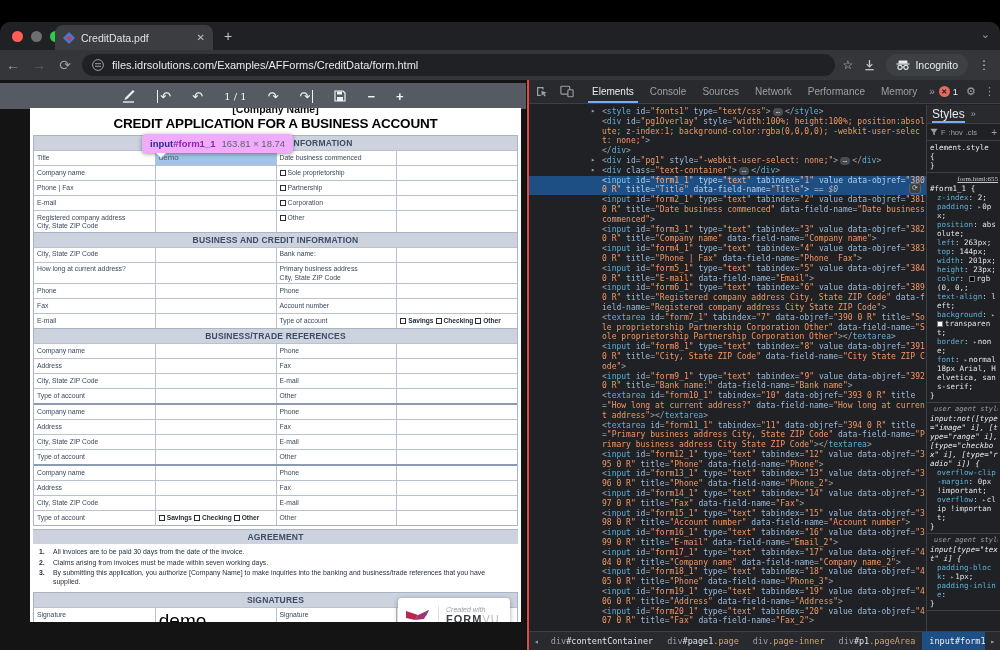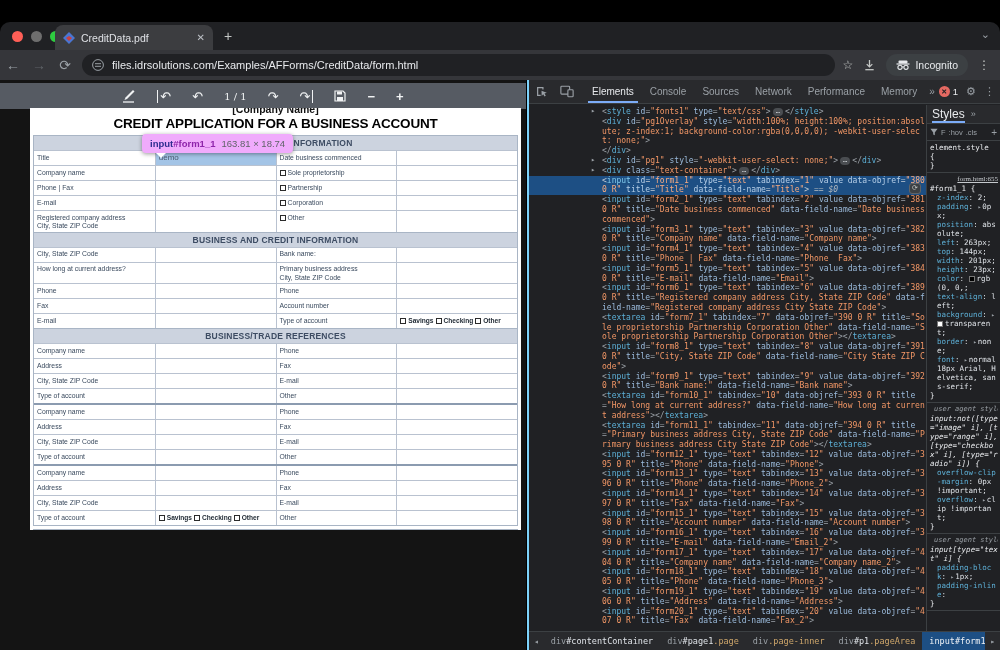--- a/index.html
+++ b/index.html
@@ -24,21 +24,21 @@
   .star { color:#c4c7c5; font-size:12px; }
   .incog { background:#3c4043; border-radius:12px; height:22px; display:flex; align-items:center; gap:5px; padding:0 10px; color:#e8eaed; font-size:10.5px; }
   .dots3 { color:#c4c7c5; font-size:12px; letter-spacing:0; }
 
   
   .viewer { position:absolute; top:80px; left:0; width:526px; bottom:0; background:#141414; overflow:hidden; }
   .pdf-toolbar { position:absolute; top:3px; left:0; right:0; height:26px; background:#565b63; display:flex; align-items:center; justify-content:center; gap:21px; color:#f1f3f4; }
   .ptb { font-size:13px; line-height:13px; color:#f1f3f4; }
   .ptb svg { display:block; }
   .pageind { font-size:10px; color:#f1f3f4; font-family:"DejaVu Serif", serif; }
-  .page { position:absolute; top:28px; left:30px; width:491px; height:422px; background:#fff; overflow:hidden; }
+  .page { position:absolute; top:28px; left:30px; width:491px; height:514px; background:#fff; overflow:hidden; }
   .ph-company { margin-top:-5px; text-align:center; font-size:10.5px; font-weight:bold; color:#111; }
   .ph-title { text-align:center; font-size:13.5px; font-weight:bold; color:#000; letter-spacing:-0.2px; margin-top:1px; }
   .ftable { margin:4px 3px 0 3px; border:1px solid #a9b5c5; border-top:none; }
   .sec-h { background:#ccd3df; border-top:1px solid #a9b5c5; text-align:center; font-size:8.5px; font-weight:bold; color:#3d4c63; padding:2px 0; letter-spacing:0.2px; }
   .frow { display:flex; border-top:1px solid #b9c2d0; }
   .frow.gsep { border-top:2px solid #8b9bb0; }
   .fc { width:25%; min-height:14px; padding:2.5px 3px 1px 3px; font-size:6.8px; line-height:8.5px; color:#3a4a5e; border-left:1px solid #b9c2d0; overflow:hidden; }
   .fc:first-child { border-left:none; }
   .fc.hl { background:#a3c4e6; color:#4a5a6e; font-size:8px; }
   .cb { display:inline-block; width:6px; height:6px; border:1px solid #2b2b2b; margin-right:2px; vertical-align:-1px; background:#fff; }
@@ -54,21 +54,21 @@
   .tt-id { color:#8e24aa; font-weight:bold; }
   .tt-dims { color:#5f6368; margin-left:6px; }
   .fv-badge { position:absolute; left:368px; top:490px; width:112px; height:34px; background:#fff; border-radius:4px; box-shadow:0 1px 5px rgba(0,0,0,.35); display:flex; align-items:center; padding:0 7px; gap:7px; z-index:4; }
   .fv-text { border-left:1px solid #e0e0e0; padding-left:7px; }
   .fv-created { font-size:7px; font-style:italic; color:#9aa0a6; }
   .fv-brand { font-size:11px; letter-spacing:1px; }
   .fv-b1 { font-weight:bold; color:#3c4043; }
   .fv-b2 { color:#b4bac0; }
 
   
-  .devtools { position:absolute; top:80px; left:527px; right:0; bottom:0; background:#202124; border-left:2px solid #7dd3fc; }
+  .devtools { position:absolute; top:80px; left:527px; right:0; bottom:0; background:#202124; border-left:2px solid #ef4444; }
   .dt-top { position:absolute; top:0; left:0; right:0; height:24px; background:#292a2d; border-bottom:1px solid #3c4043; display:flex; align-items:center; }
   .dt-ico { padding:0 6px; color:#9aa0a6; display:flex; align-items:center; }
   .dt-sep { width:1px; height:16px; background:#3c4043; margin:0 2px; }
   .dt-tabs { display:flex; height:100%; align-items:center; }
   .dt-tab { padding:0 8px; font-size:10px; color:#9aa0a6; height:100%; display:flex; align-items:center; position:relative; white-space:nowrap; }
   .dt-tab.on { color:#e8eaed; }
   .dt-tab.on:after { content:""; position:absolute; left:4px; right:4px; bottom:0; height:2px; background:#7cacf8; }
   .dt-more { color:#9aa0a6; font-size:10px; padding:0 4px; }
   .dt-right { margin-left:auto; display:flex; align-items:center; gap:8px; padding-right:8px; }
   .errbadge { display:flex; align-items:center; gap:3px; color:#e8eaed; font-size:9.5px; }

